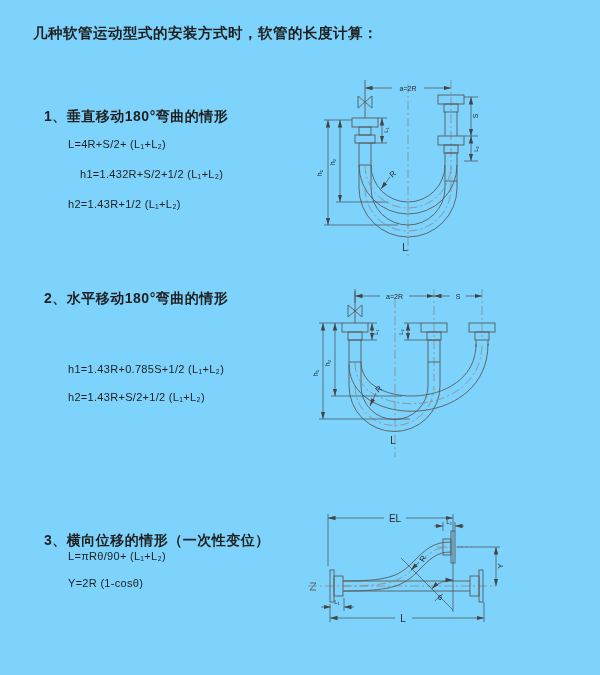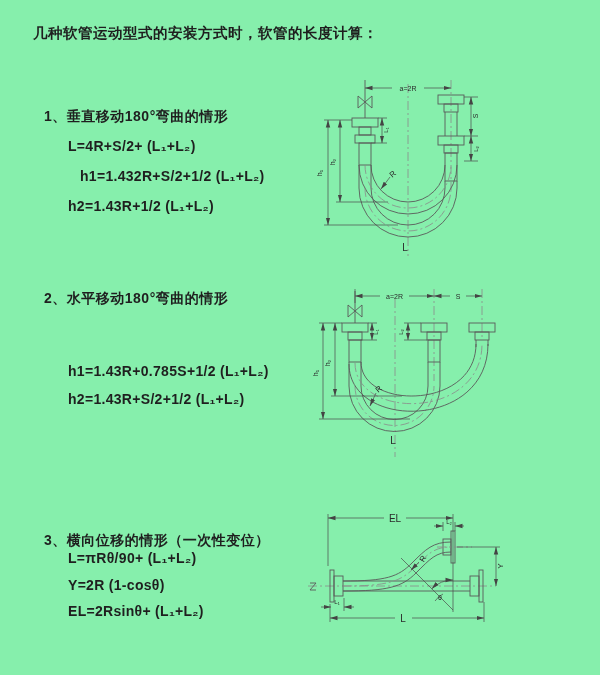--- a/index.html
+++ b/index.html
@@ -1,21 +1,21 @@
 <!DOCTYPE html>
 <html><head>
 <meta charset="utf-8">
 <style>
   html,body{margin:0;padding:0;background:#fff;}
-  .page{position:relative;width:600px;height:675px;background:#86efac;overflow:hidden;
+  .page{position:relative;width:600px;height:675px;background:#7dd3fc;overflow:hidden;
         font-family:"Liberation Sans","DejaVu Sans",sans-serif;color:#1f1f1f;}
   .abs{position:absolute;white-space:nowrap;}
   .title{left:33px;top:24px;font-size:14.5px;font-weight:600;letter-spacing:.5px;}
   .heading{font-size:14px;font-weight:600;letter-spacing:.5px;}
-  .formula{font-size:14px;font-weight:700;letter-spacing:.3px;}
+  .formula{font-size:11px;font-weight:400;letter-spacing:.3px;}
   
   .h1x{left:44px;top:108px;}
   .f10{left:68px;top:138px;} .f11{left:80px;top:168px;} .f12{left:68px;top:198px;}
   
   .h2x{left:44px;top:290px;}
   .f20{left:68px;top:335px;} .f21{left:68px;top:363px;} .f22{left:68px;top:391px;}
   
   .h3x{left:44px;top:520px;margin-top:12px;}
   .f30{left:68px;top:550px;} .f31{left:68px;top:577px;} .f32{left:68px;top:603px;}
   
@@ -39,21 +39,20 @@
   <div class="abs formula f11">h1=1.432R+S/2+1/2 (L₁+L₂)</div>
   <div class="abs formula f12">h2=1.43R+1/2 (L₁+L₂)</div>
 
   <div class="abs heading h2x">2、水平移动180°弯曲的情形</div>
   <div class="abs formula f21">h1=1.43R+0.785S+1/2 (L₁+L₂)</div>
   <div class="abs formula f22">h2=1.43R+S/2+1/2 (L₁+L₂)</div>
 
   <div class="abs heading h3x">3、横向位移的情形（一次性变位）</div>
   <div class="abs formula f30">L=πRθ/90+ (L₁+L₂)</div>
   <div class="abs formula f31">Y=2R (1-cosθ)</div>
-  <div class="abs formula f32">EL=2Rsinθ+ (L₁+L₂)</div>
 
   <svg class="abs d1" width="290" height="190" viewBox="0 0 290 190">
     <defs>
       <marker id="m1" markerWidth="9" markerHeight="8" refX="7.5" refY="3" orient="auto-start-reverse" markerUnits="userSpaceOnUse">
         <path d="M0,0.8 L7.5,3 L0,5.2 z" fill="#444"></path>
       </marker>
       <pattern id="p1" width="4" height="4" patternUnits="userSpaceOnUse">
         <path d="M0,0 L4,4 M4,0 L0,4" stroke="#8a8a8a" stroke-width="0.6"></path>
       </pattern>
     </defs>

